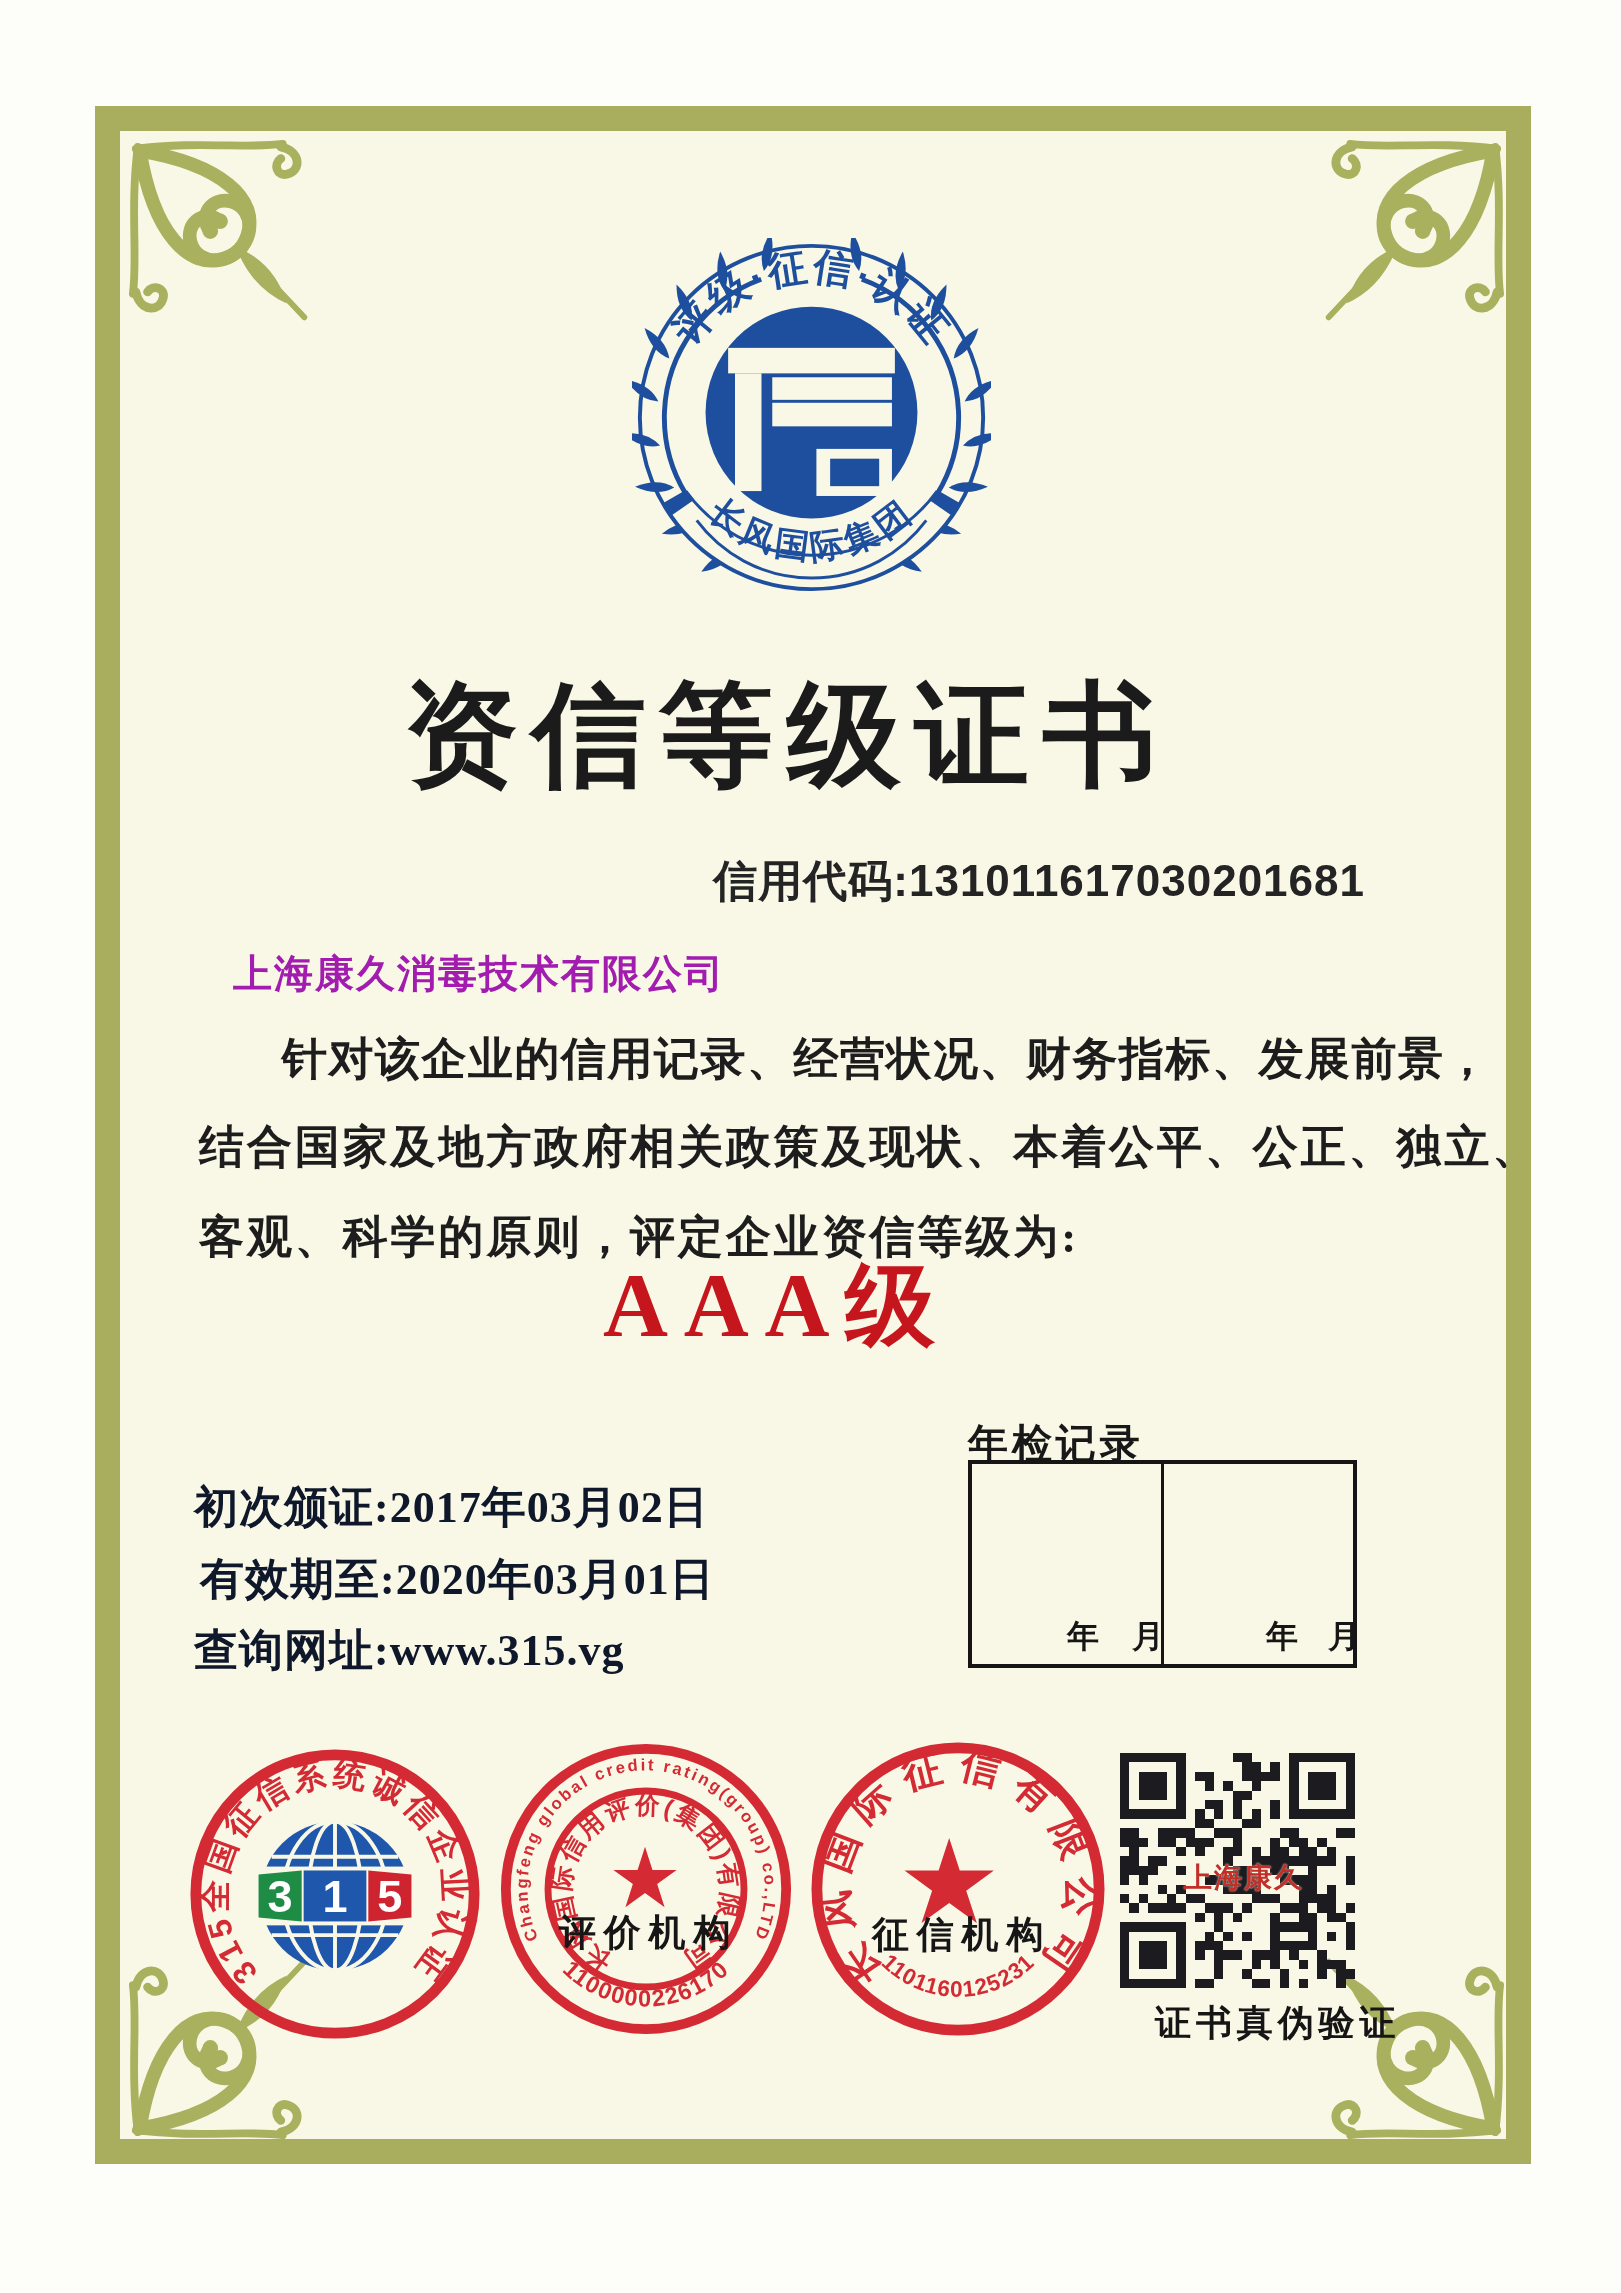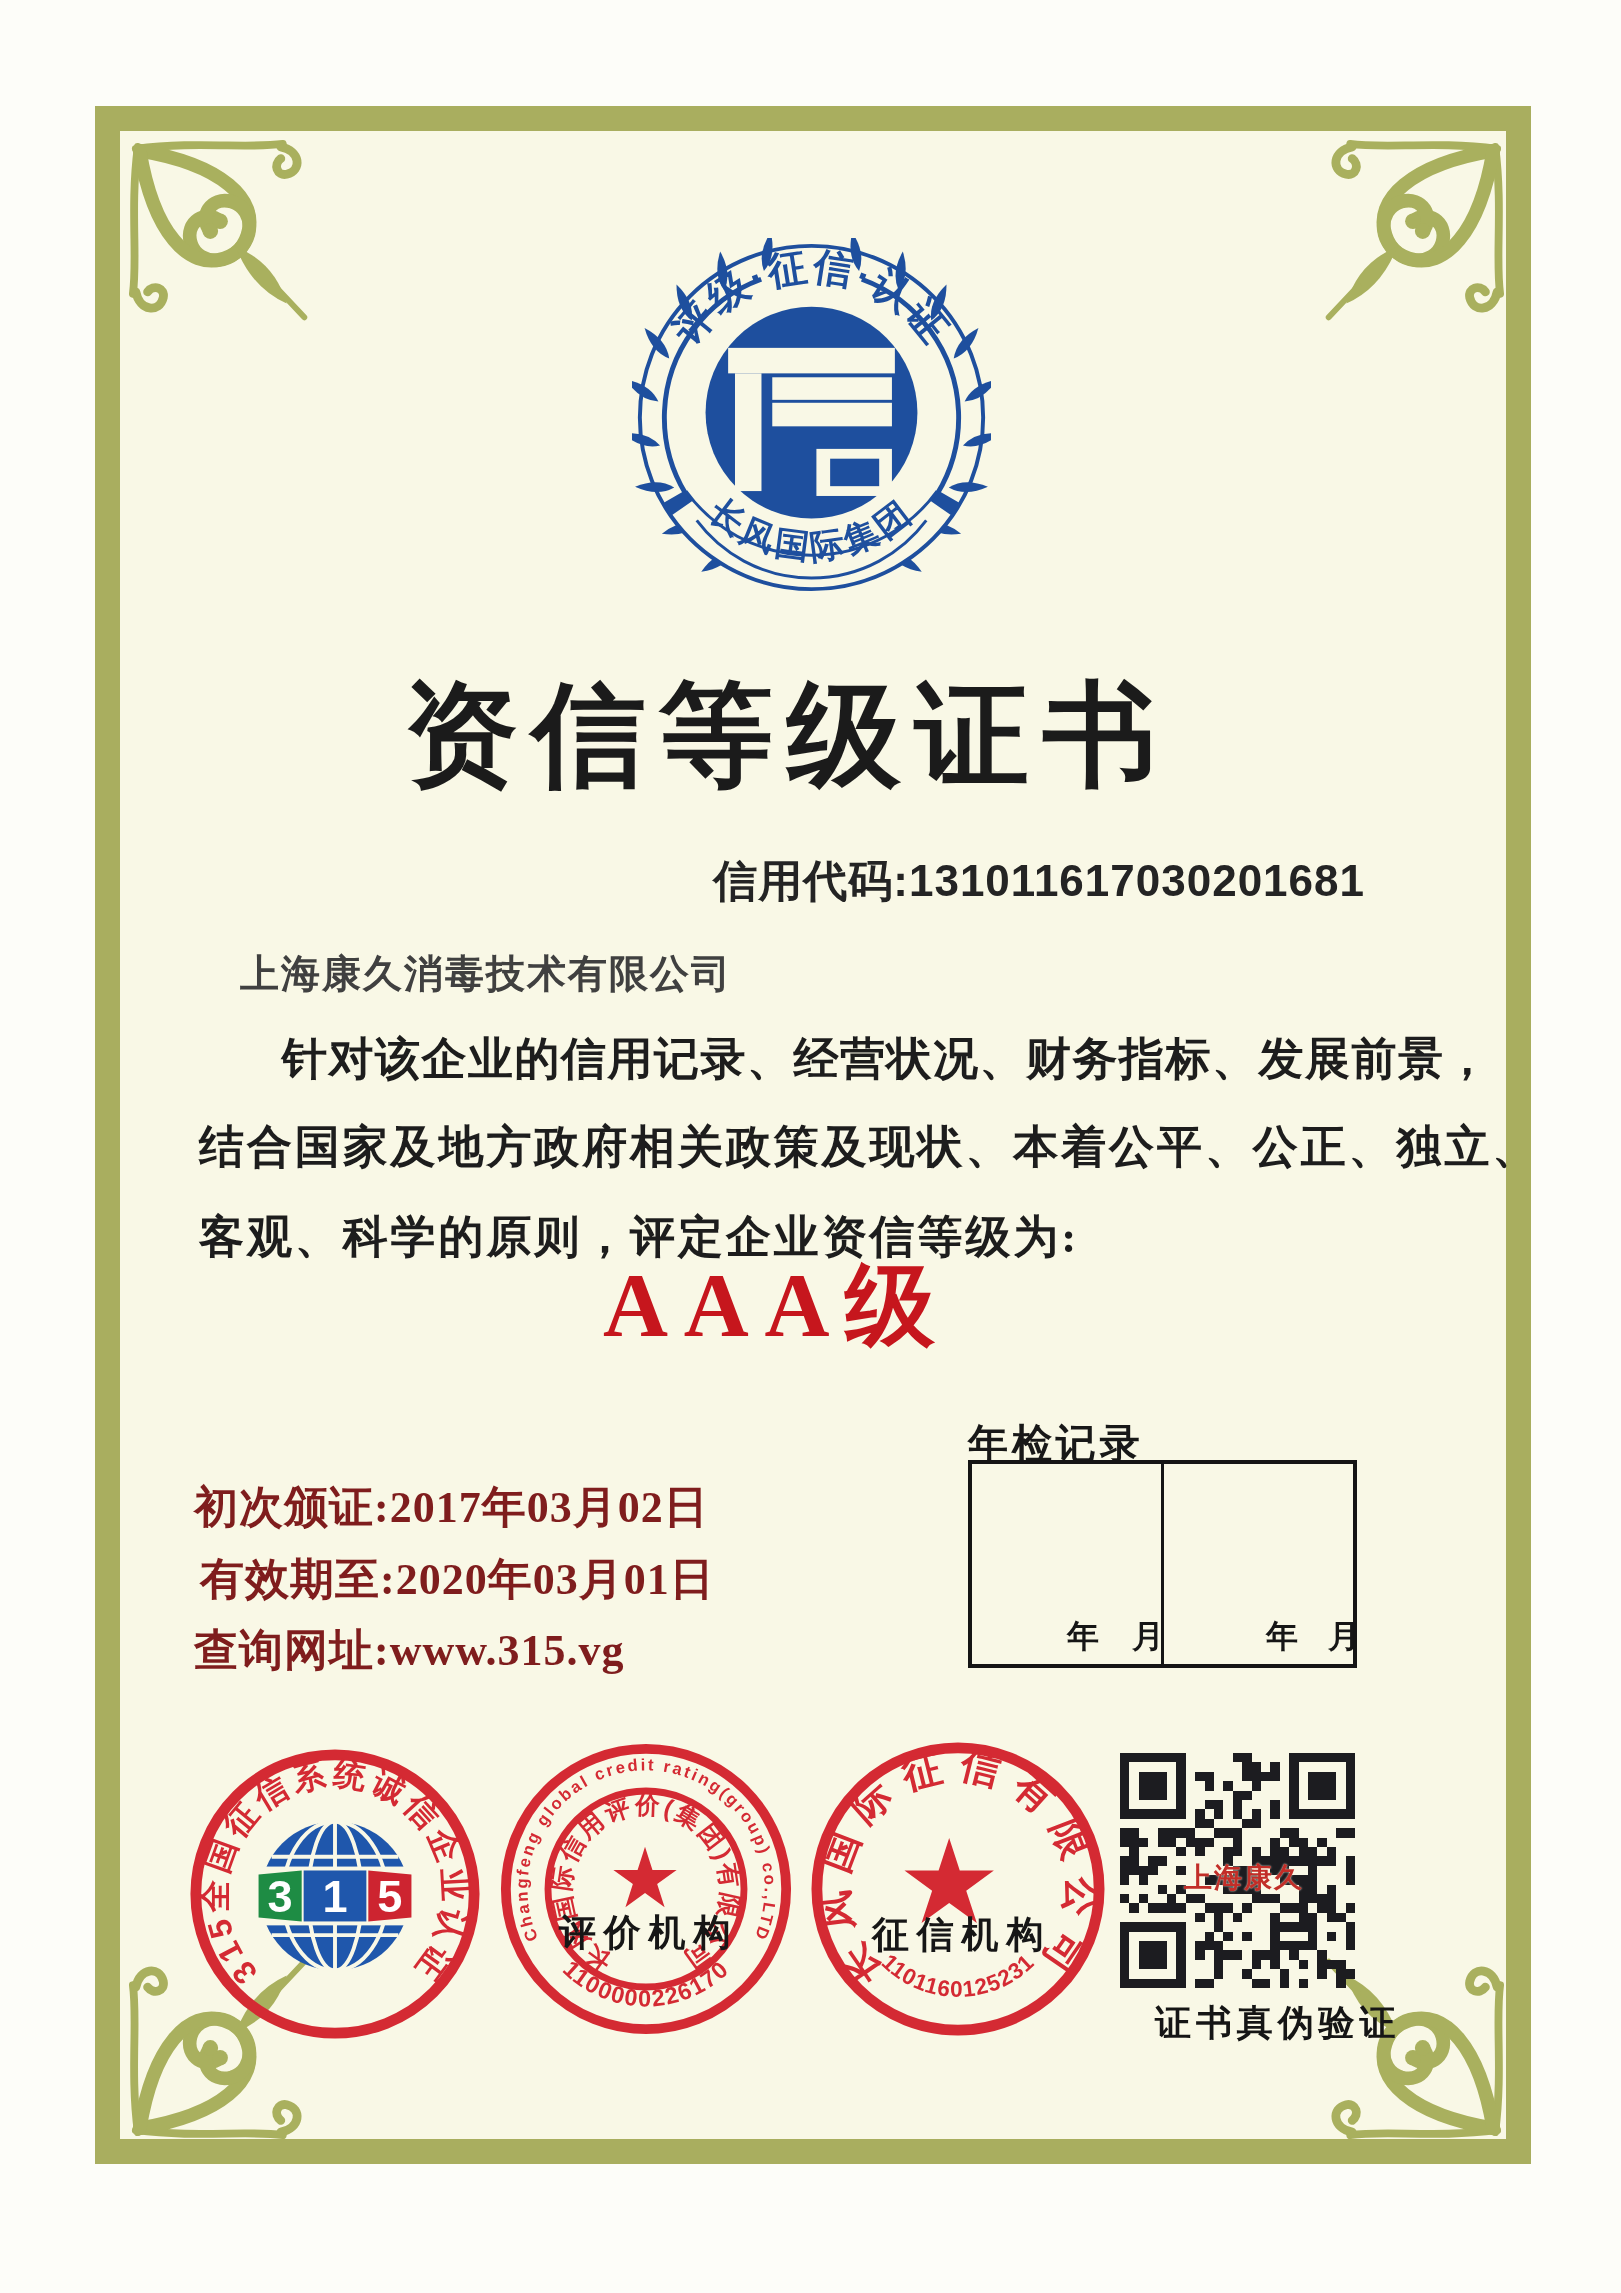--- a/index.html
+++ b/index.html
@@ -26,21 +26,21 @@
   
   .title{
     left:0;top:678px;width:1574px;text-align:center;
     font-size:114px;font-weight:bold;color:#1b1b1b;letter-spacing:13.7px;line-height:1;
   }
   .credit-code{
     right:256px;top:857px;font-size:44px;font-weight:bold;color:#242424;
     letter-spacing:1px;line-height:1.1;
   }
   .company{
-    left:240px;top:947px;font-size:39px;font-weight:bold;color:#404040;letter-spacing:2px;
+    left:233px;top:947px;font-size:39px;font-weight:bold;color:#a21caf;letter-spacing:2px;
   }
   
   .body-line{
     font-family:"Liberation Serif", serif;font-weight:bold;color:#1d1d1d;
     font-size:45px;line-height:1;white-space:nowrap;
   }
   .bl1{left:282px;top:1037px;letter-spacing:1.5px;}
   .bl2{left:199px;top:1125px;letter-spacing:2.9px;}
   .bl3{left:199px;top:1215px;letter-spacing:2.9px;}
   
@@ -51,21 +51,21 @@
   
   .ai-title{left:968px;top:1416px;font-size:40px;font-weight:bold;color:#181818;letter-spacing:3.9px;}
   .ai-box{left:968px;top:1460px;width:389px;height:208px;border:4.9px solid #151515;box-sizing:border-box;}
   .ai-divider{left:50%;top:0;width:3.9px;height:100%;background:#151515;transform:translateX(-2px);}
   .ai-label{
     position:absolute;bottom:11.8px;font-family:"Liberation Serif", serif;
     font-size:32px;font-weight:bold;color:#161616;line-height:1;
   }
   
   .date-line{
-    font-family:"Liberation Serif", serif;font-size:44px;font-weight:bold;color:#7f1d1d;
+    font-family:"Liberation Serif", serif;font-size:44px;font-weight:bold;color:#0f172a;
     letter-spacing:1px;line-height:1;white-space:nowrap;
   }
   .dl1{left:194px;top:1486px;}
   .dl2{left:200px;top:1558px;}
   .dl3{left:194px;top:1629px;}
   
   .stamp{width:294px;height:294px;}
   .stamp svg{width:100%;height:100%;display:block;}
   .stamp1{left:188px;top:1747px;}
   .stamp2{left:499px;top:1742px;}

